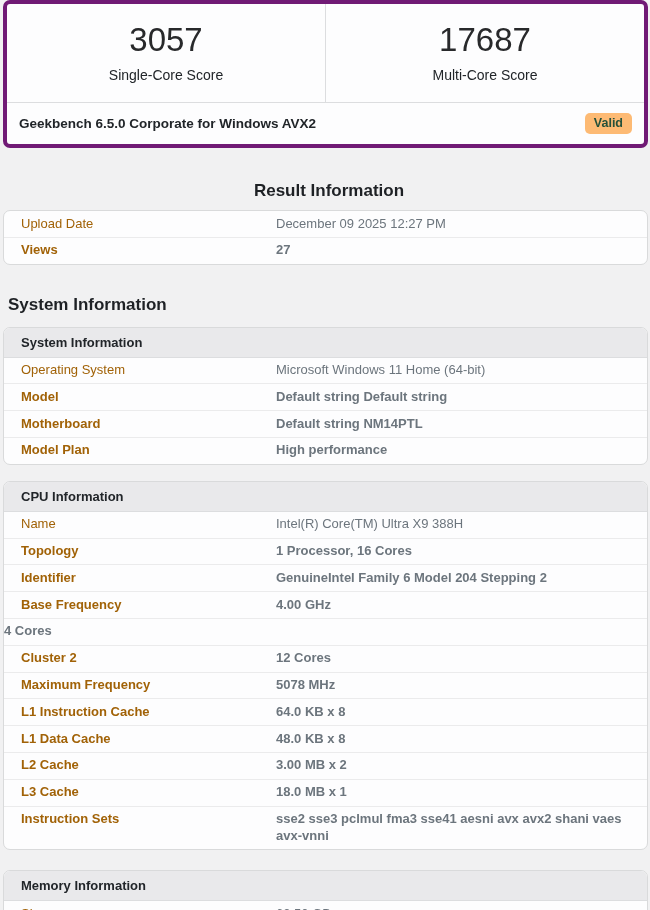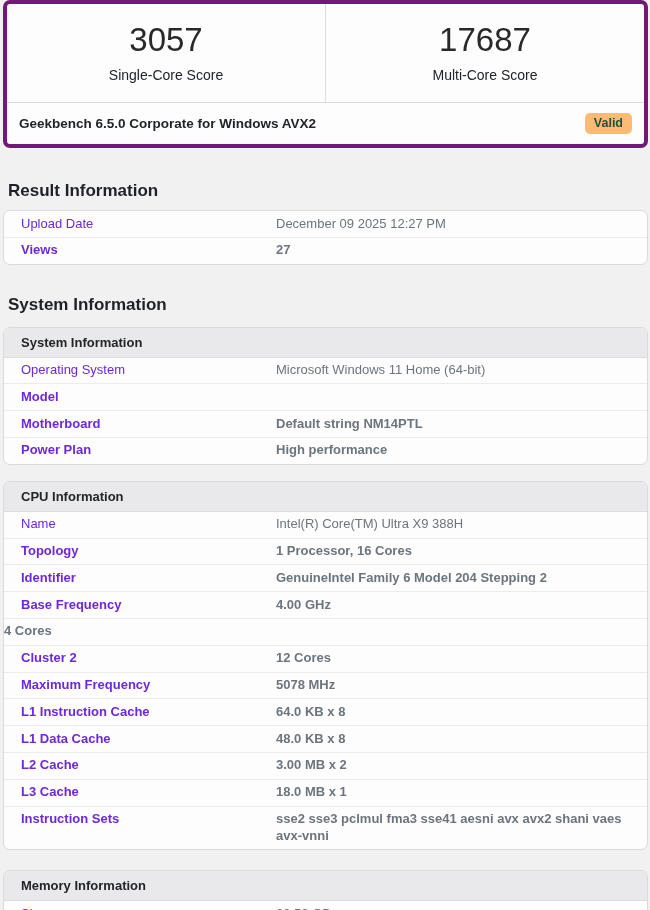--- a/index.html
+++ b/index.html
@@ -43,21 +43,21 @@
     padding: 4px 9px;
     border-radius: 5px;
     line-height: 1;
   }
 
   
   .section-heading {
     font-size: 17px; font-weight: bold; color: #1e2125;
     margin: 0; padding-left: 8px; line-height: 20px;
   }
-  #result-heading { margin-top: 33px; }
+  #result-heading { margin-top: 33px; text-align: center; }
   #system-heading { margin-top: 30px; }
 
   
   .card {
     margin: 12px 2px 0 3px;
     background: #fdfdfe;
     border: 1px solid #d9dadb;
     border-radius: 7px;
     overflow: hidden;
     font-size: 13px;
@@ -67,21 +67,21 @@
   #memory-card { margin-top: 20px; }
   .card-header {
     background: #e9e9eb;
     border-bottom: 1px solid #dcdddf;
     padding: 7px 17px;
     font-weight: bold;
     line-height: 15px;
   }
   .t-row { display: flex; padding: 4.5px 0; line-height: 16.8px; }
   .t-row + .t-row { border-top: 1px solid #ebebec; font-weight: bold; }
-  .t-label { width: 272px; box-sizing: border-box; padding-left: 17px; flex-shrink: 0; color: #6d28d9; }
+  .t-label { width: 272px; box-sizing: border-box; padding-left: 17px; flex-shrink: 0; color: #a16207; }
   .t-value { flex: 1; color: #6c757d; padding-right: 10px; }
 </style>
 </head>
 <body>
 
 <div class="score-card">
   <div class="score-row">
     <div class="score-cell first">
       <div class="score-value">3057</div>
       <div class="score-label">Single-Core Score</div>
@@ -113,27 +113,28 @@
 <h2 class="section-heading" id="system-heading">System Information</h2>
 
 <div class="card" id="system-card">
   <div class="card-header">System Information</div>
   <div class="t-row">
     <div class="t-label">Operating System</div>
     <div class="t-value">Microsoft Windows 11 Home (64-bit)</div>
   </div>
   <div class="t-row">
     <div class="t-label">Model</div>
+    <div class="t-value">Default string Default string</div>
   </div>
   <div class="t-row">
     <div class="t-label">Motherboard</div>
     <div class="t-value">Default string NM14PTL</div>
   </div>
   <div class="t-row">
-    <div class="t-label">Power Plan</div>
+    <div class="t-label">Model Plan</div>
     <div class="t-value">High performance</div>
   </div>
 </div>
 
 <div class="card" id="cpu-card">
   <div class="card-header">CPU Information</div>
   <div class="t-row">
     <div class="t-label">Name</div>
     <div class="t-value">Intel(R) Core(TM) Ultra X9 388H</div>
   </div>

